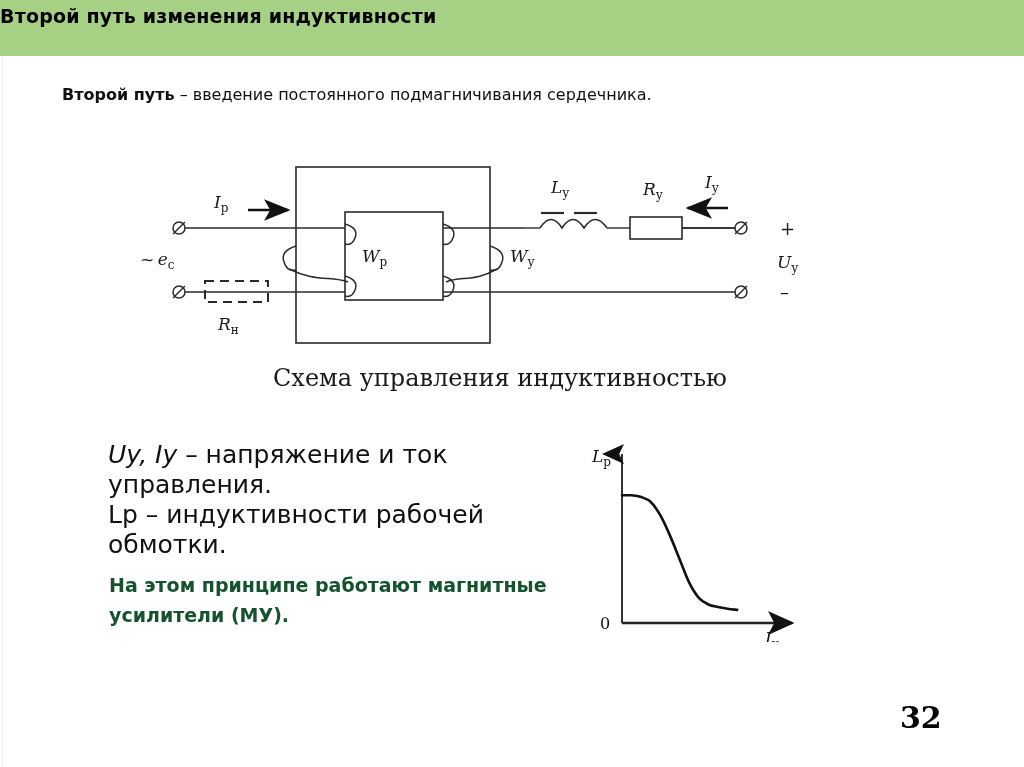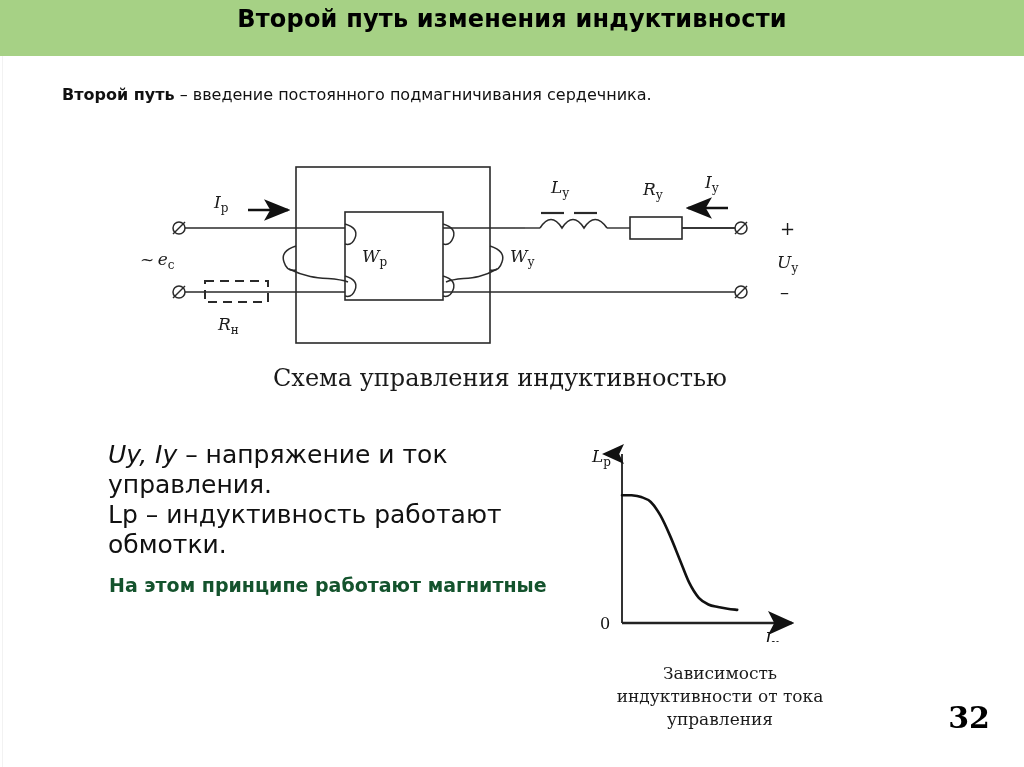--- a/index.html
+++ b/index.html
@@ -10,23 +10,23 @@
   }
   #slide{position:absolute;inset:0;background:#fff;}
 
   
   .header-band{
     position:absolute;left:0;top:0;width:1024px;height:56px;
     background:#a6d185;
   }
   .header-title{
     position:absolute;left:0;top:5px;width:1024px;
-    text-align:center;
-    font-family:"DejaVu Sans","Liberation Sans",sans-serif;
-    font-weight:bold;font-size:24px;letter-spacing:0.2px;
+    text-align:left;
+    font-family:"DejaVu Sans","Liberation Sans",sans-serif;
+    font-weight:bold;font-size:19px;letter-spacing:0.2px;
     color:#000;
   }
   .left-rule{
     position:absolute;left:2px;top:56px;width:1px;height:711px;
     background:#f2f2f2;
   }
 
   
   .subtitle{
     position:absolute;left:62px;top:85px;width:880px;
@@ -65,21 +65,21 @@
   .graph-caption{
     position:absolute;left:570px;top:662px;width:300px;
     text-align:center;
     font-family:"DejaVu Serif","Liberation Serif",serif;
     font-size:17px;line-height:23px;color:#1a1a1a;
   }
 
   
   .page-number{
     position:absolute;left:900px;top:700px;width:90px;
-    text-align:right;
+    text-align:left;
     font-family:"DejaVu Serif","Liberation Serif",serif;
     font-weight:bold;font-size:30px;color:#000;
   }
   .mu{font-family:"DejaVu Serif","Liberation Serif",serif;font-style:normal;}
 </style>
 </head>
 <body>
 
 <div id="slide">
 
@@ -205,25 +205,26 @@
 
       <text x="640" y="85" class="mu" font-size="18" fill="#1a1a1a">+</text>
       <text x="640" y="149" class="mu" font-size="18" fill="#1a1a1a">–</text>
     </svg>
   </div>
 
   <div class="fig-caption">Схема управления индуктивностью</div>
 
   <div class="notes">
     <div><span class="ital">Uy, Iy</span><span> – напряжение и ток управления.</span></div>
-    <div>Lp – индуктивность работают обмотки.</div>
+    <div>Lp – индуктивности рабочей обмотки.</div>
   </div>
 
   <div class="conclusion">
     <div>На этом принципе работают магнитные</div>
+    <div>усилители (МУ).</div>
   </div>
 
   <div class="graph">
     <svg id="chart-svg" width="250" height="210" viewBox="0 0 250 210" xmlns="http://www.w3.org/2000/svg">
       <defs>
         <marker id="axArrU" markerWidth="10" markerHeight="11" refX="5" refY="10" orient="auto">
           <path d="M5,0 L10,11 L5,8.6 L0,11 Z" fill="#111"></path>
         </marker>
         <marker id="axArrR2" markerWidth="11" markerHeight="10" refX="10" refY="5" orient="auto">
           <path d="M0,0 L11,5 L0,10 L2.6,5 Z" fill="#111"></path>
@@ -235,20 +236,15 @@
       <line x1="42" y1="191" x2="212" y2="191" stroke="#222" stroke-width="2.4" marker-end="url(#axArrR2)"></line>
 
       <path id="chart-curve" d="M42.00,63.32 C43.60,63.32 48.40,63.04 51.60,63.32 C54.80,63.60 58.00,63.88 61.20,65.00 C64.40,66.12 67.60,66.96 70.80,70.04 C74.00,73.12 77.20,77.88 80.40,83.48 C83.60,89.08 86.80,96.36 90.00,103.64 C93.20,110.92 96.40,119.32 99.60,127.16 C102.80,135.00 106.00,144.24 109.20,150.68 C112.40,157.12 115.60,162.16 118.80,165.80 C122.00,169.44 125.20,170.98 128.40,172.52 C131.60,174.06 134.80,174.34 138.00,175.04 C141.20,175.74 144.40,176.24 147.60,176.72 C150.80,177.20 155.60,177.70 157.20,177.90" stroke="#111" stroke-width="2.6" fill="none" stroke-linecap="round"></path>
 
       <text x="12" y="30" class="mu" font-size="17" fill="#111"><tspan font-style="italic">L</tspan><tspan font-size="12" dy="4">р</tspan></text>
       <text x="185" y="212" class="mu" font-size="17" fill="#111"><tspan font-style="italic">I</tspan><tspan font-size="12" dy="4">у</tspan></text>
       <text x="20" y="197" class="mu" font-size="16" fill="#111">0</text>
     </svg>
   </div>
 
-  <div class="graph-caption">
-    <div>Зависимость</div>
-    <div>индуктивности от тока</div>
-    <div>управления</div>
-  </div>
 
   <div class="page-number">32</div>
 </div>
 
 </body></html>

